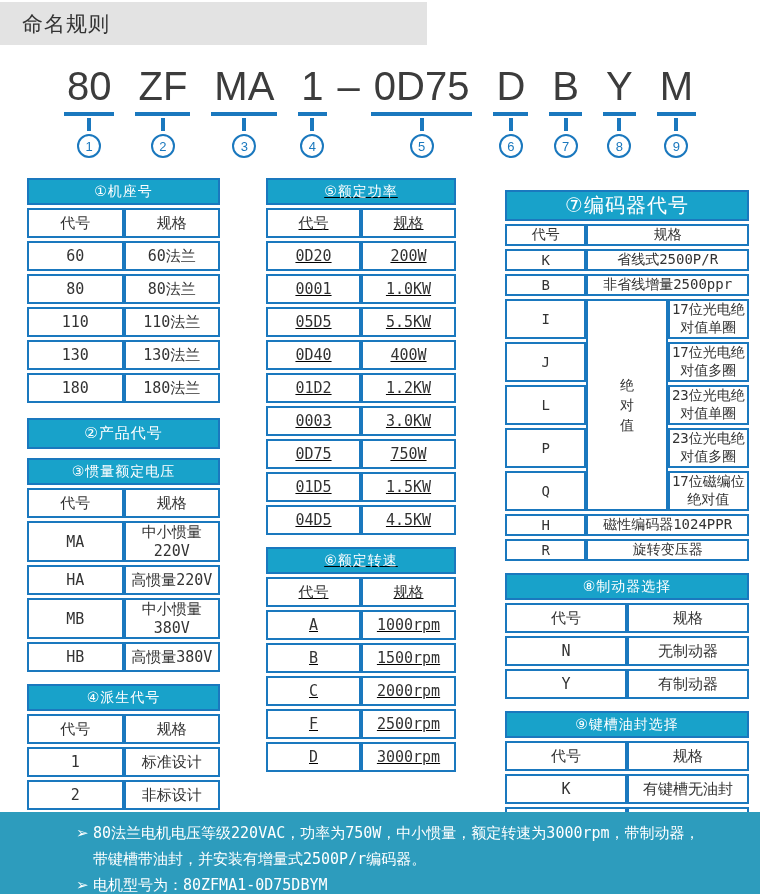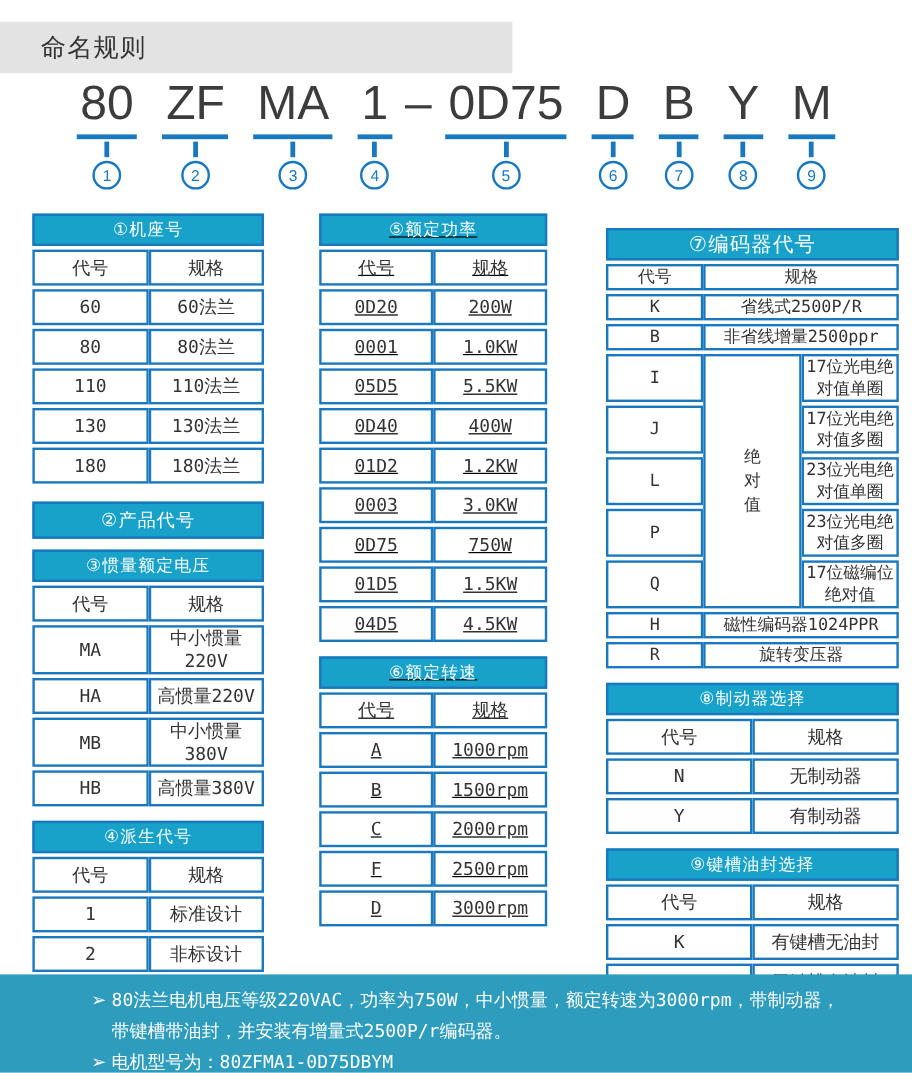--- a/index.html
+++ b/index.html
@@ -11,22 +11,22 @@
   }
   html,body{margin:0;padding:0;}
   body{
     width:760px;height:894px;position:relative;background:#ffffff;
     font-family:"DejaVu Sans",sans-serif;overflow:hidden;
   }
   
   .title-band{
     position:absolute;left:0;top:2px;width:427px;height:43px;
     background:var(--titlebg);display:flex;align-items:center;
-    box-sizing:border-box;padding-left:34px;
-    font-size:21px;color:#333333;letter-spacing:1px;margin-top:16px;
+    box-sizing:border-box;padding-left:22px;
+    font-size:21px;color:#333333;letter-spacing:1px;
   }
   
   #code-row{
     position:absolute;left:0;top:66px;width:760px;
     display:flex;justify-content:center;align-items:flex-start;gap:21px;
   }
   .seg{display:flex;flex-direction:column;align-items:center;}
   .seg-text{
     font-family:"Liberation Sans","DejaVu Sans",sans-serif;
     font-size:40px;line-height:1;color:var(--ink);
@@ -53,21 +53,21 @@
     color:#333333;font-size:15px;height:26px;padding:0 2px;overflow:hidden;
     font-family:"DejaVu Sans Mono","DejaVu Sans",sans-serif;
   }
   table.spec td.band{
     background:var(--teal);color:#ffffff;height:23px;font-size:14px;
     font-family:"DejaVu Sans",sans-serif;letter-spacing:1px;
   }
   table.spec td.code{width:52px;margin-top:48px;}
   table.spec td.group{width:32px;white-space:pre-line;line-height:1.45;padding:2px 0;}
   table.spec.compact td{height:18px;font-size:14px;}
-  table.spec.compact td.band{height:23px;font-size:17px;margin-left:22px;}
+  table.spec.compact td.band{height:23px;font-size:20px;margin-left:22px;}
   .band-solo{
     box-sizing:border-box;border:2px solid var(--blue);background:var(--teal);
     color:#ffffff;height:31px;display:flex;align-items:center;justify-content:center;
     font-size:15px;letter-spacing:1px;margin:12px 0 6px 0;
   }
   
   .footer{
     position:absolute;left:0;top:812px;width:760px;height:82px;background:var(--footer);
     box-sizing:border-box;padding:8px 10px 0 76px;color:#ffffff;
   }

